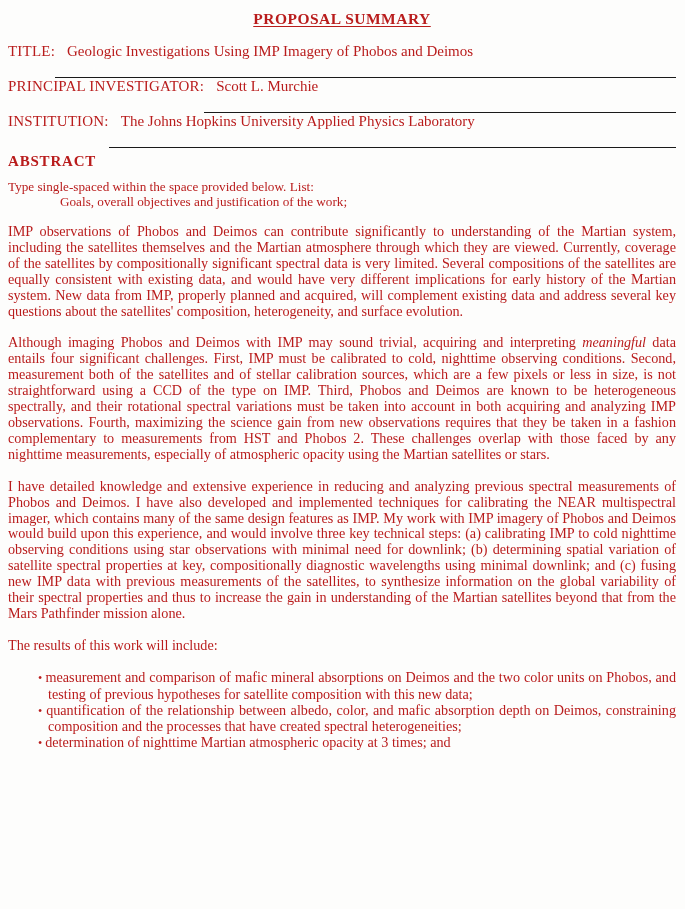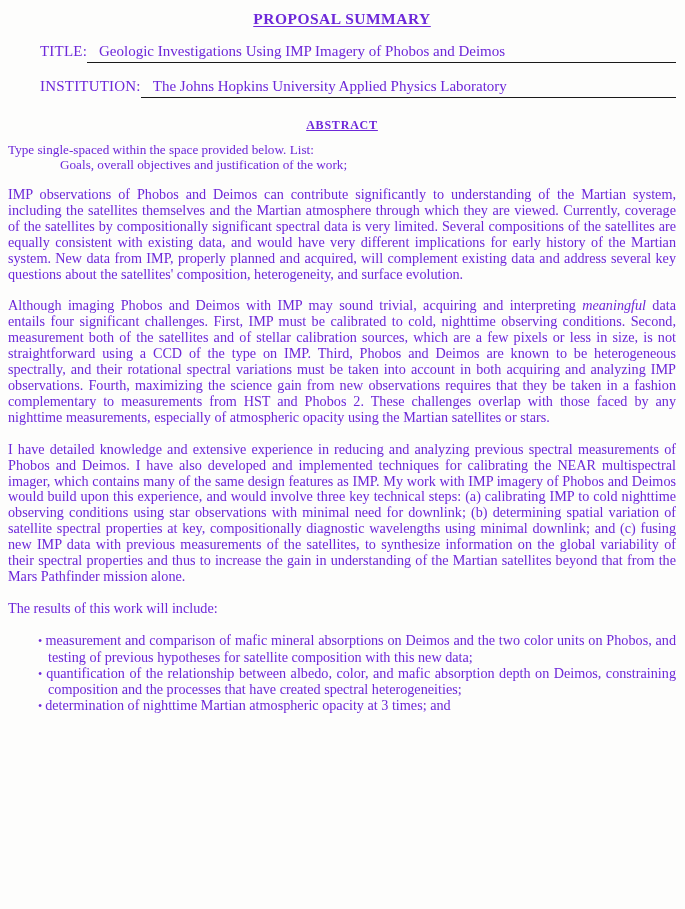--- a/index.html
+++ b/index.html
@@ -6,21 +6,21 @@
     margin: 0;
     padding: 0;
     background: #ffffff;
   }
   .page {
     position: relative;
     width: 685px;
     height: 909px;
     overflow: hidden;
     background: #fdfdfc;
-    color: #6d28d9;
+    color: #b91c1c;
     font-family: "Liberation Serif", "DejaVu Serif", serif;
     box-sizing: border-box;
     padding: 8px 9px 0 8px;
   }
   .doc-title {
     text-align: center;
     font-weight: bold;
     font-size: 15.5px;
     letter-spacing: 0.5px;
     margin: 2px 0 15px 0;
@@ -28,41 +28,38 @@
   .doc-title span {
     text-decoration: underline;
     text-underline-offset: 2px;
   }
   .field-row {
     display: flex;
     align-items: baseline;
     font-size: 15px;
     margin-bottom: 14px;
     height: 21px;
-    margin-left: 32px;
   }
   .field-label {
     white-space: nowrap;
     letter-spacing: 0.2px;
   }
   .field-fill {
     flex: 1;
     border-bottom: 1.4px solid #1a1a1a;
     padding-left: 12px;
-    padding-bottom: 2px;
+    padding-bottom: 17px;
     white-space: nowrap;
     overflow: hidden;
   }
   .abstract-heading {
-    text-align: center;
     font-weight: bold;
-    font-size: 12px;
+    font-size: 15px;
     letter-spacing: 0.8px;
     margin: 19px 0 9px 0;
-    text-decoration: underline;
   }
   .instructions {
     font-size: 13.2px;
     line-height: 15px;
     margin-bottom: 15px;
   }
   .instructions .indent2 {
     padding-left: 52px;
   }
   .body-text p {
@@ -101,20 +98,24 @@
 
   <div class="doc-title">
     <span>PROPOSAL SUMMARY</span>
   </div>
 
   <div class="field-row">
     <span class="field-label">TITLE:</span>
     <span class="field-fill">Geologic Investigations Using IMP Imagery of Phobos and Deimos</span>
   </div>
 
+  <div class="field-row">
+    <span class="field-label">PRINCIPAL INVESTIGATOR:</span>
+    <span class="field-fill">Scott L. Murchie</span>
+  </div>
 
   <div class="field-row">
     <span class="field-label">INSTITUTION:</span>
     <span class="field-fill">The Johns Hopkins University Applied Physics Laboratory</span>
   </div>
 
   <div class="abstract-heading">ABSTRACT</div>
 
   <div class="instructions">
     <div>Type single-spaced within the space provided below.  List:</div>

